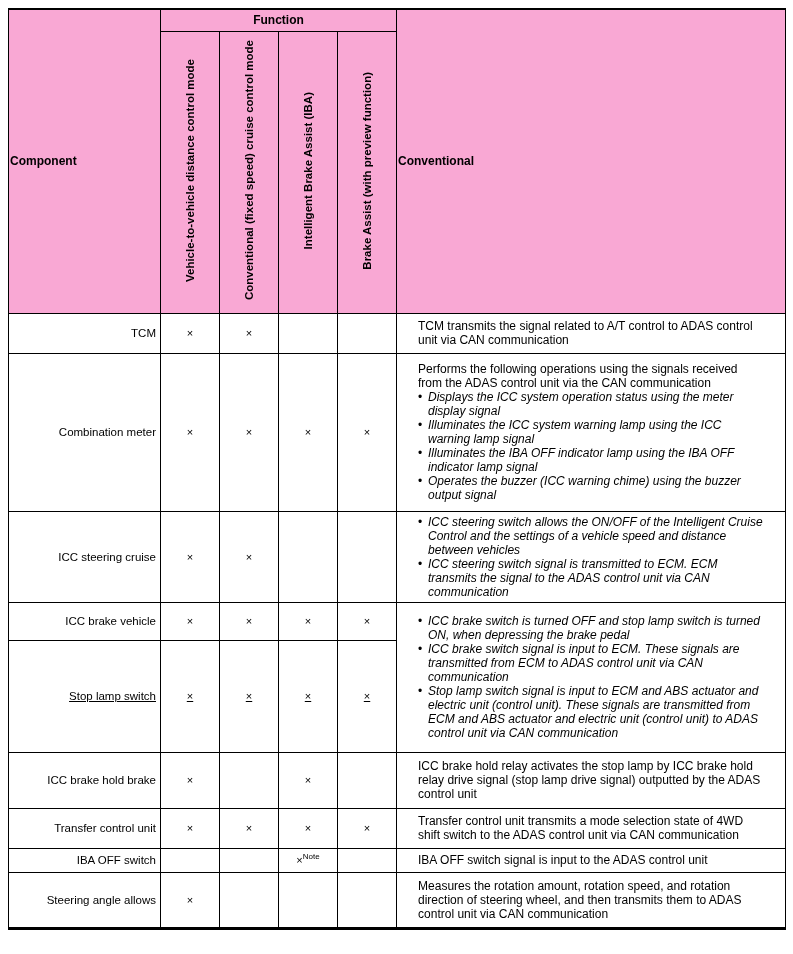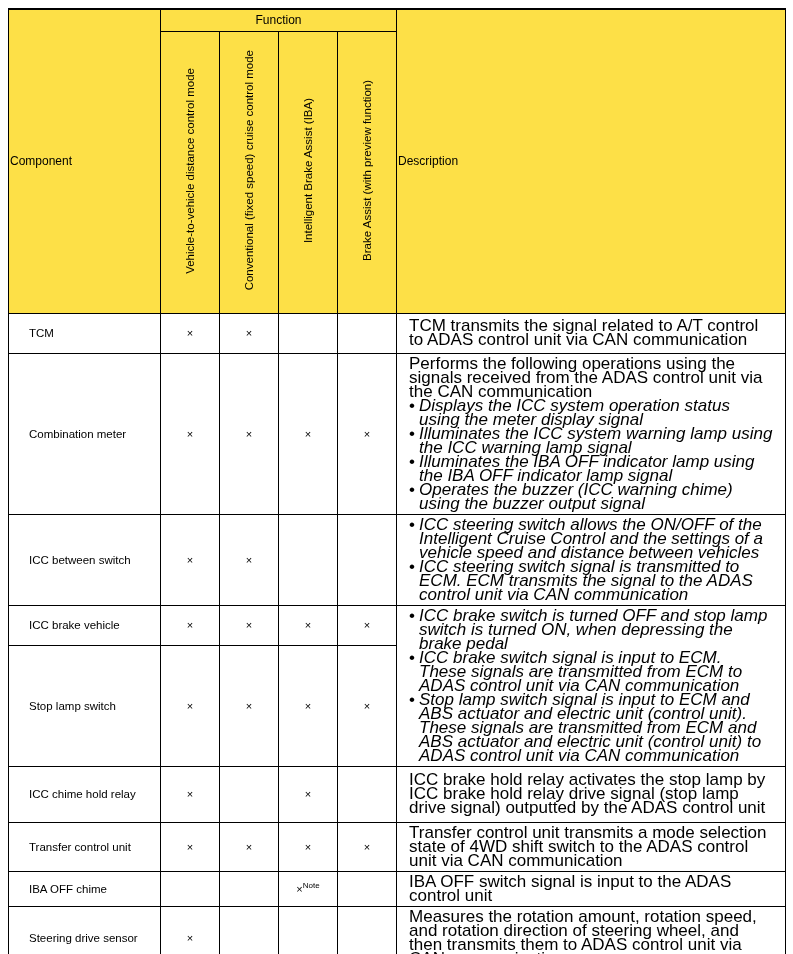--- a/index.html
+++ b/index.html
@@ -21,72 +21,72 @@
     width: 777px;
     table-layout: fixed;
     border-top: 2px solid #000;
     border-bottom: 3px solid #000;
   }
   .spec-table th, .spec-table td {
     border: 1px solid #000;
     box-sizing: border-box;
   }
   .spec-table thead th {
-    font-weight: normal;
+    font-weight: bold;
     font-size: 12px;
-    background: #fde047;
+    background: #f9a8d4;
   }
   th.h-function { height: 22px; text-align: center; vertical-align: middle; }
   th.h-component, th.h-description { text-align: left; vertical-align: middle; font-size: 12px; }
   th.vcell { height: 282px; vertical-align: middle; text-align: center; padding: 4px 0; }
   .vlabel {
     writing-mode: vertical-rl;
     transform: rotate(180deg);
     font-size: 11.5px;
     white-space: nowrap;
     display: inline-block;
     line-height: 1.1;
   }
   td.comp {
-    padding: 3px 20px;
+    padding: 3px 4px;
     font-size: 11.5px;
     vertical-align: middle;
-    text-align: left;
+    text-align: right;
   }
   td.mark {
     text-align: center;
     vertical-align: middle;
     font-size: 11px;
     padding: 0;
   }
   td.mark sup {
     font-size: 8px;
     line-height: 0;
     text-align: center;
   }
   td.desc {
-    padding: 3px 12px;
-    font-size: 17px;
+    padding: 3px 21px;
+    font-size: 12px;
     line-height: 14px;
     vertical-align: middle;
     text-align: left;
   }
   .desc-text { margin: 0; }
   .bullet-item { display: flex; }
   .bullet {
     flex: 0 0 10px;
     text-align: left;
   }
   .bullet-text { flex: 1 1 auto; font-style: italic; }
   
   tbody tr:nth-child(1) > td { height: 40px; }
   tbody tr:nth-child(2) > td { height: 158px; }
   tbody tr:nth-child(3) > td { height: 84px; }
   tbody tr:nth-child(4) > td { height: 38px; }
-  tbody tr:nth-child(5) > td { height: 112px; }
+  tbody tr:nth-child(5) > td { height: 112px; text-decoration: underline; }
   tbody tr:nth-child(6) > td { height: 56px; }
   tbody tr:nth-child(7) > td { height: 40px; }
   tbody tr:nth-child(8) > td { height: 24px; }
   tbody tr:nth-child(9) > td { height: 56px; margin-top: 24px; }
 </style>
 </head>
 <body>
 
 <div class="page">
   <table class="spec-table">
@@ -95,21 +95,21 @@
       <col style="width:59px">
       <col style="width:59px">
       <col style="width:59px">
       <col style="width:59px">
       <col style="width:389px">
     </colgroup>
     <thead>
       <tr>
         <th class="h-component" rowspan="2">Component</th>
         <th class="h-function" colspan="4">Function</th>
-        <th class="h-description" rowspan="2">Description</th>
+        <th class="h-description" rowspan="2">Conventional</th>
       </tr>
       <tr>
         <th class="vcell">
           <div class="vlabel">Vehicle-to-vehicle distance control mode</div>
         </th>
         <th class="vcell">
           <div class="vlabel">Conventional (fixed speed) cruise control mode</div>
         </th>
         <th class="vcell">
           <div class="vlabel">Intelligent Brake Assist (IBA)</div>
@@ -150,21 +150,21 @@
               <span class="bullet">•</span>
               <span class="bullet-text">Illuminates the IBA OFF indicator lamp using the IBA OFF indicator lamp signal</span>
             </div>
             <div class="bullet-item">
               <span class="bullet">•</span>
               <span class="bullet-text">Operates the buzzer (ICC warning chime) using the buzzer output signal</span>
             </div>
           </td>
         </tr>
         <tr>
-          <td class="comp">ICC between switch</td>
+          <td class="comp">ICC steering cruise</td>
           <td class="mark">×</td>
           <td class="mark">×</td>
           <td class="mark"></td>
           <td class="mark"></td>
           <td class="desc">
             <div class="bullet-item">
               <span class="bullet">•</span>
               <span class="bullet-text">ICC steering switch allows the ON/OFF of the Intelligent Cruise Control and the settings of a vehicle speed and distance between vehicles</span>
             </div>
             <div class="bullet-item">
@@ -195,51 +195,51 @@
           </td>
         </tr>
         <tr>
           <td class="comp">Stop lamp switch</td>
           <td class="mark">×</td>
           <td class="mark">×</td>
           <td class="mark">×</td>
           <td class="mark">×</td>
         </tr>
         <tr>
-          <td class="comp">ICC chime hold relay</td>
+          <td class="comp">ICC brake hold brake</td>
           <td class="mark">×</td>
           <td class="mark"></td>
           <td class="mark">×</td>
           <td class="mark"></td>
           <td class="desc">
             <div class="desc-text">ICC brake hold relay activates the stop lamp by ICC brake hold relay drive signal (stop lamp drive signal) outputted by the ADAS control unit</div>
           </td>
         </tr>
         <tr>
           <td class="comp">Transfer control unit</td>
           <td class="mark">×</td>
           <td class="mark">×</td>
           <td class="mark">×</td>
           <td class="mark">×</td>
           <td class="desc">
             <div class="desc-text">Transfer control unit transmits a mode selection state of 4WD shift switch to the ADAS control unit via CAN communication</div>
           </td>
         </tr>
         <tr>
-          <td class="comp">IBA OFF chime</td>
+          <td class="comp">IBA OFF switch</td>
           <td class="mark"></td>
           <td class="mark"></td>
           <td class="mark">×<sup>Note</sup></td>
           <td class="mark"></td>
           <td class="desc">
             <div class="desc-text">IBA OFF switch signal is input to the ADAS control unit</div>
           </td>
         </tr>
         <tr>
-          <td class="comp">Steering drive sensor</td>
+          <td class="comp">Steering angle allows</td>
           <td class="mark">×</td>
           <td class="mark"></td>
           <td class="mark"></td>
           <td class="mark"></td>
           <td class="desc">
             <div class="desc-text">Measures the rotation amount, rotation speed, and rotation direction of steering wheel, and then transmits them to ADAS control unit via CAN communication</div>
           </td>
         </tr>
       </tbody>
   </table>

